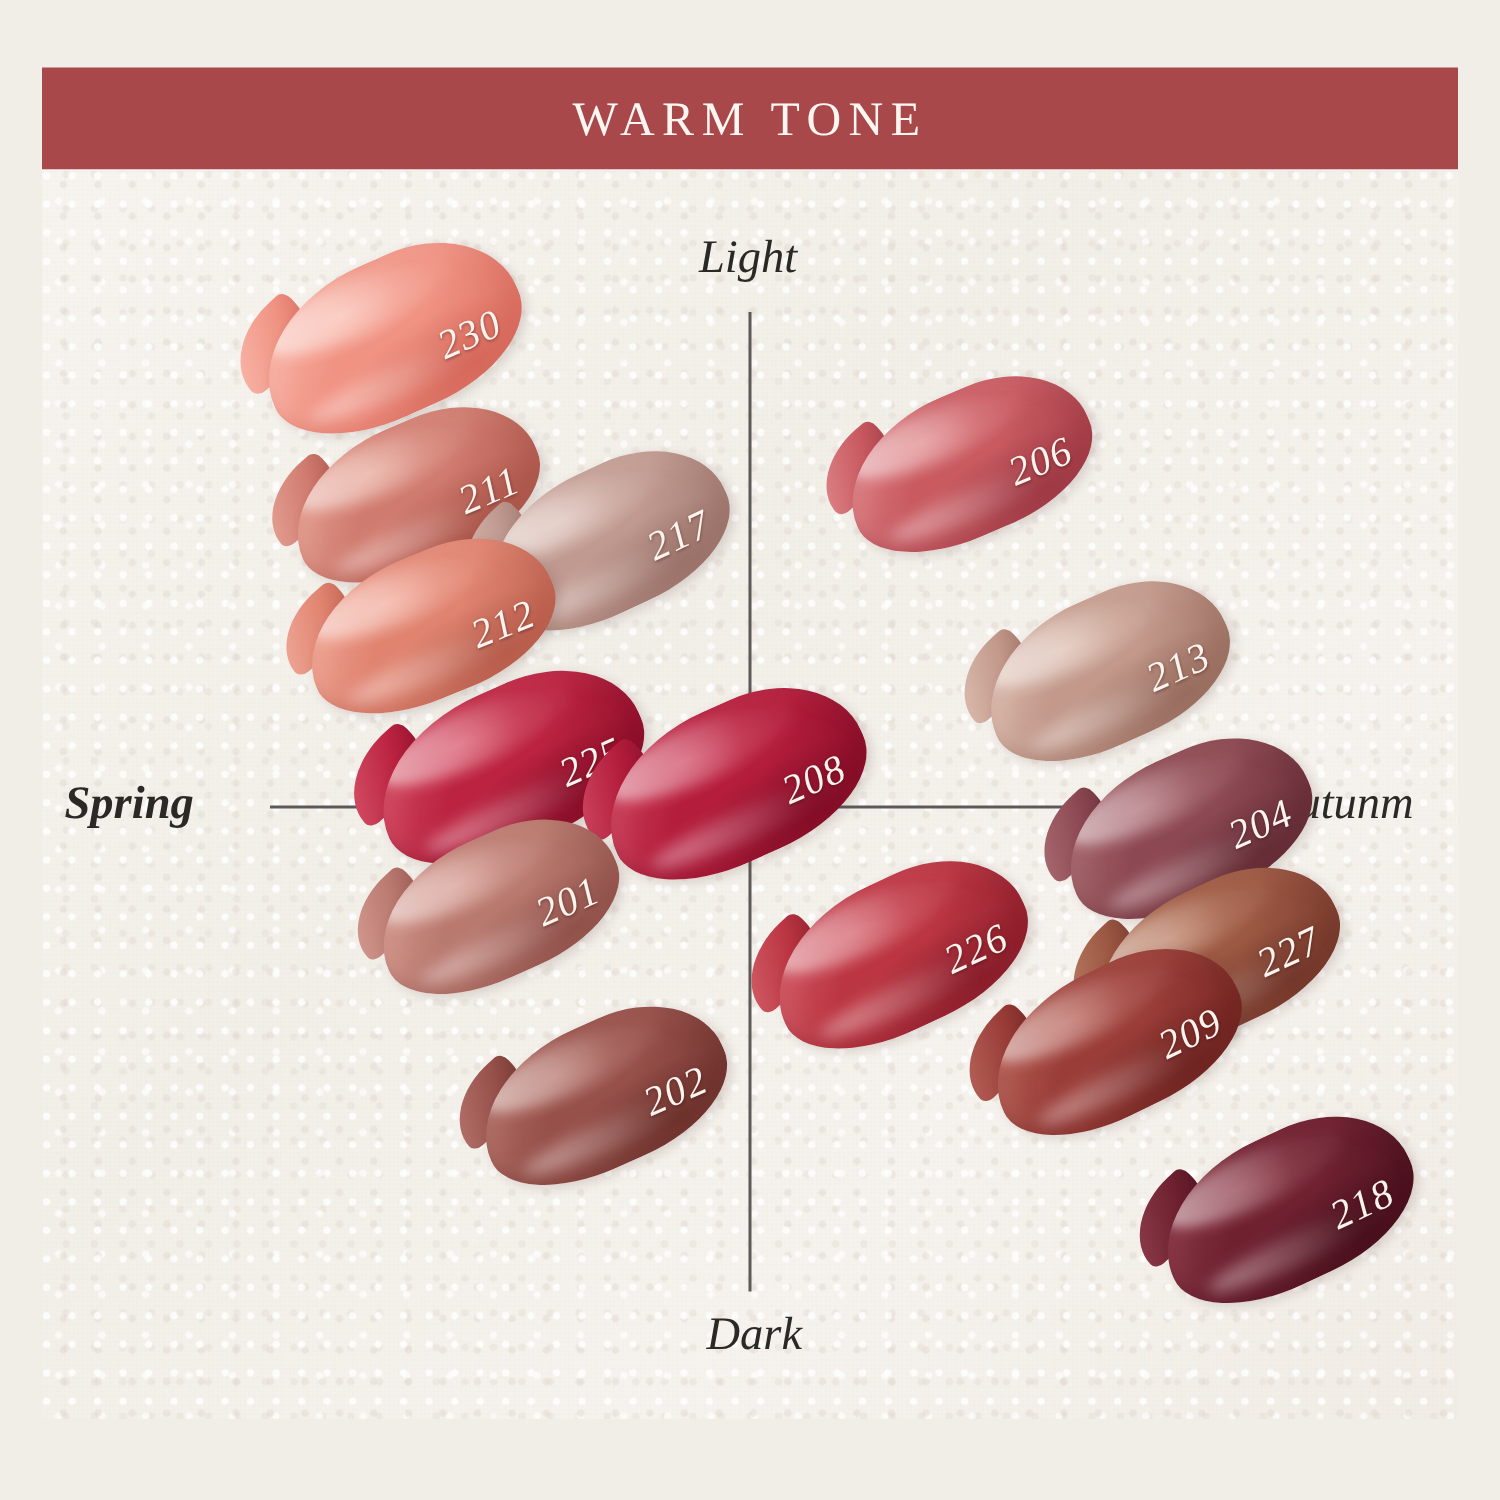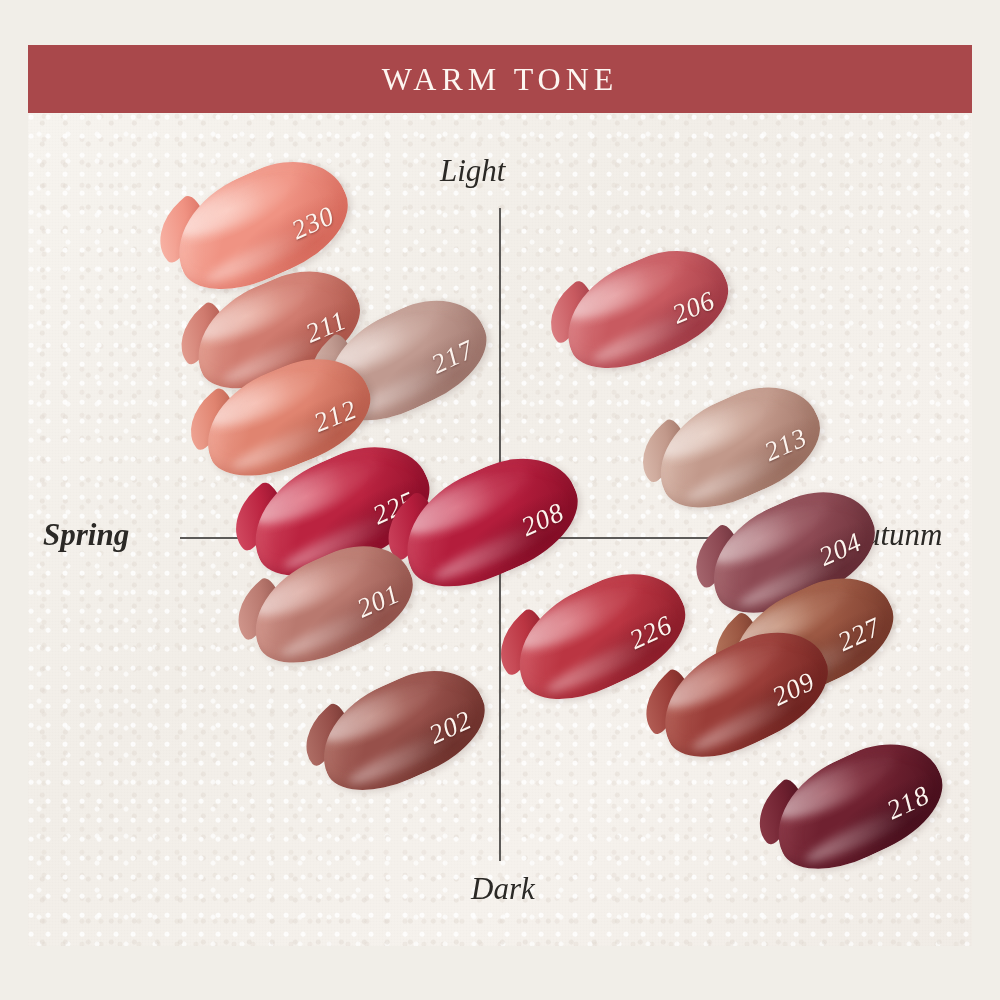--- a/index.html
+++ b/index.html
@@ -70,21 +70,21 @@
   }
 
   .axis-label {
     position: absolute;
     font-family: "Liberation Serif", serif;
     font-style: italic;
     font-size: 31px;
     color: #2b2926;
     white-space: nowrap;
   }
-  #label-light  { left: 412px; top: 40px; }
+  #label-light  { left: 438px; top: 40px; }
   #label-dark   { left: 443px; top: 758px; }
   #label-spring { left: 15px;  top: 404px; font-weight: bold; }
   #label-autumn { left: 818px; top: 404px; }
 
   
   .swatch {
     position: absolute;
     transform-origin: 50% 50%;
   }
   .swatch-shape {

